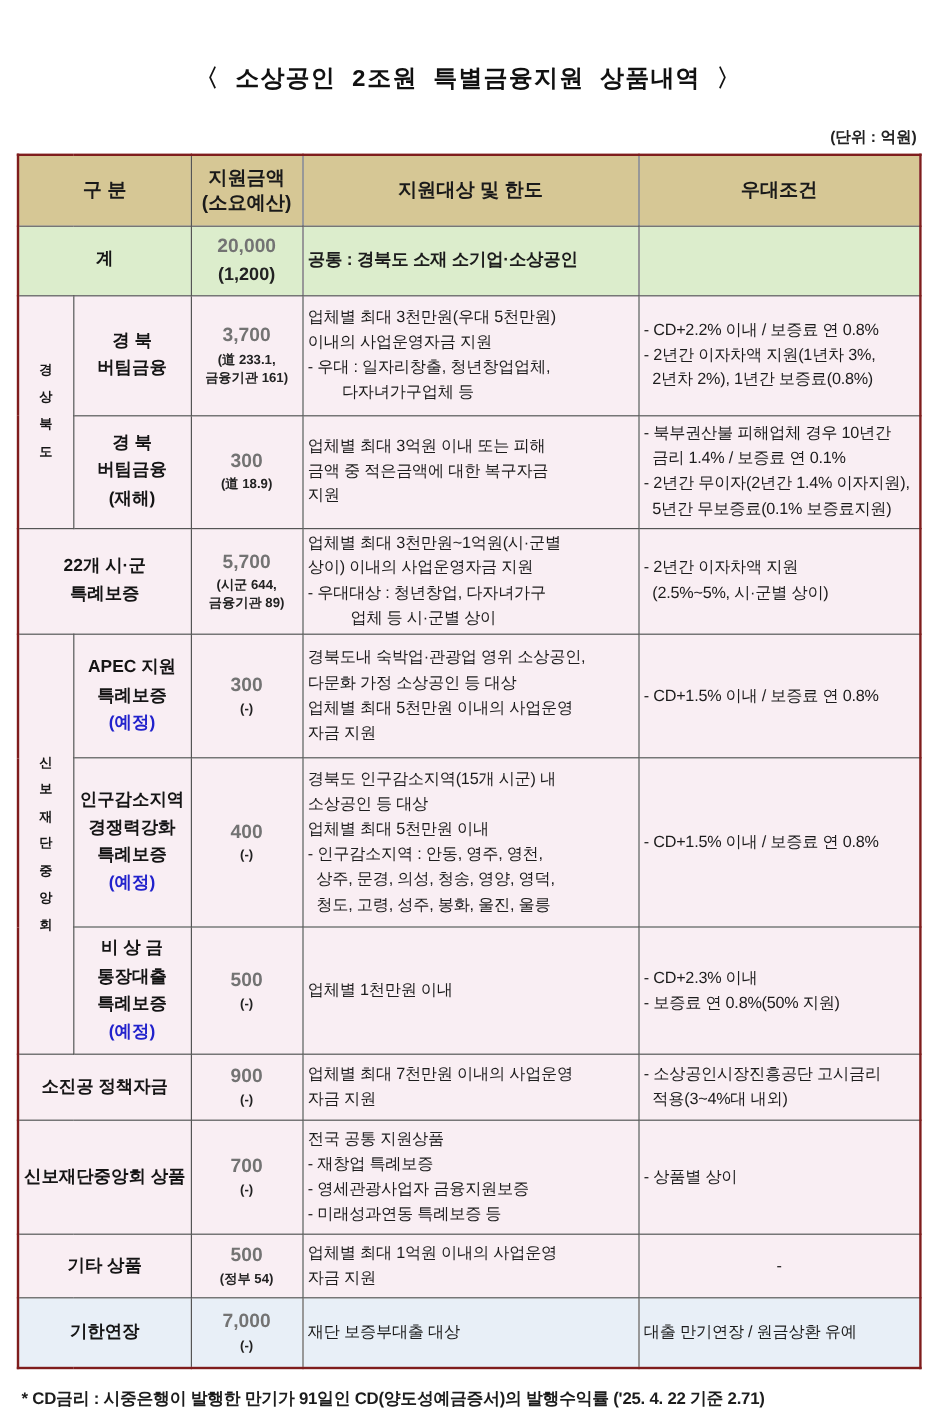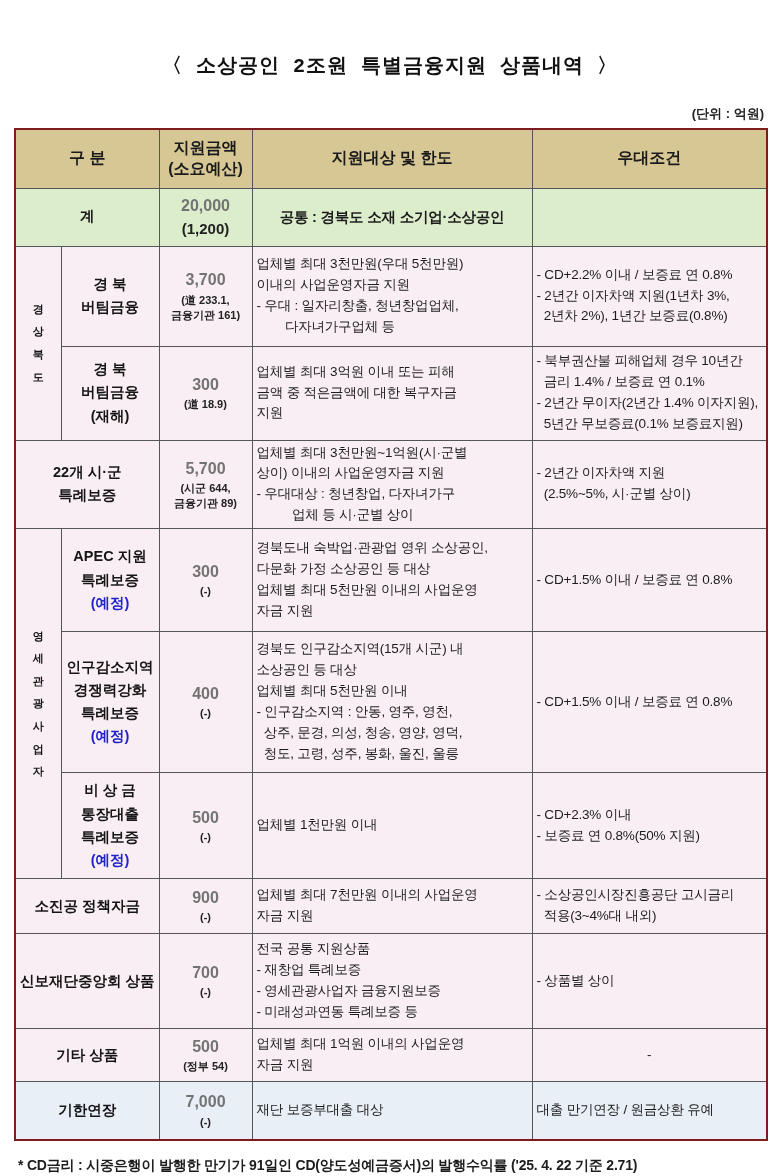--- a/index.html
+++ b/index.html
@@ -46,21 +46,21 @@
   .amt{text-align:center;font-weight:800;}
   .amt-main{font-size:16px;line-height:1.4;color:#737373;}
   .amt-sub{font-size:11px;line-height:1.35;margin-top:1px;color:#222;}
   tr.row-total .amt-main{font-size:16px;}
   tr.row-total .amt-sub{font-size:15px;}
   .tgt,.ben{
     font-size:13.5px;line-height:1.55;text-align:left;
     padding-left:7px;padding-right:3px;color:#1c1c1c;
     letter-spacing:-0.2px;
   }
-  .tgt-bold{font-weight:800;font-size:14.5px;text-align:center;}
+  .tgt-bold{font-weight:800;font-size:14.5px;}
   .center{text-align:center;padding-left:3px;}
   .group{text-align:center;}
   .vtext{
     display:block;width:1em;margin:0 auto;
     word-break:break-all;line-height:2.05;
     font-weight:800;font-size:11px;text-align:center;color:#151515;
   }
   .planned{color:#2222cc;font-weight:800;font-size:14.5px;}
   .footnote{
     margin-top:16px;font-size:14px;font-weight:600;
@@ -152,21 +152,21 @@
         <td class="tgt prewrap">업체별 최대 3천만원~1억원(시·군별
 상이) 이내의 사업운영자금 지원
 - 우대대상 : 청년창업, 다자녀가구
           업체 등 시·군별 상이</td>
         <td class="ben prewrap">- 2년간 이자차액 지원
   (2.5%~5%, 시·군별 상이)</td>
       </tr>
 
       <tr style="height:103px">
         <td class="group" rowspan="3">
-          <span class="vtext">영세관광사업자</span>
+          <span class="vtext">신보재단중앙회</span>
         </td>
         <td class="cat">
           <div class="preline">APEC 지원
 특례보증</div>
           <div class="planned">(예정)</div>
         </td>
         <td class="amt">
           <div class="amt-main">300</div>
           <div class="amt-sub preline">(-)</div>
         </td>

